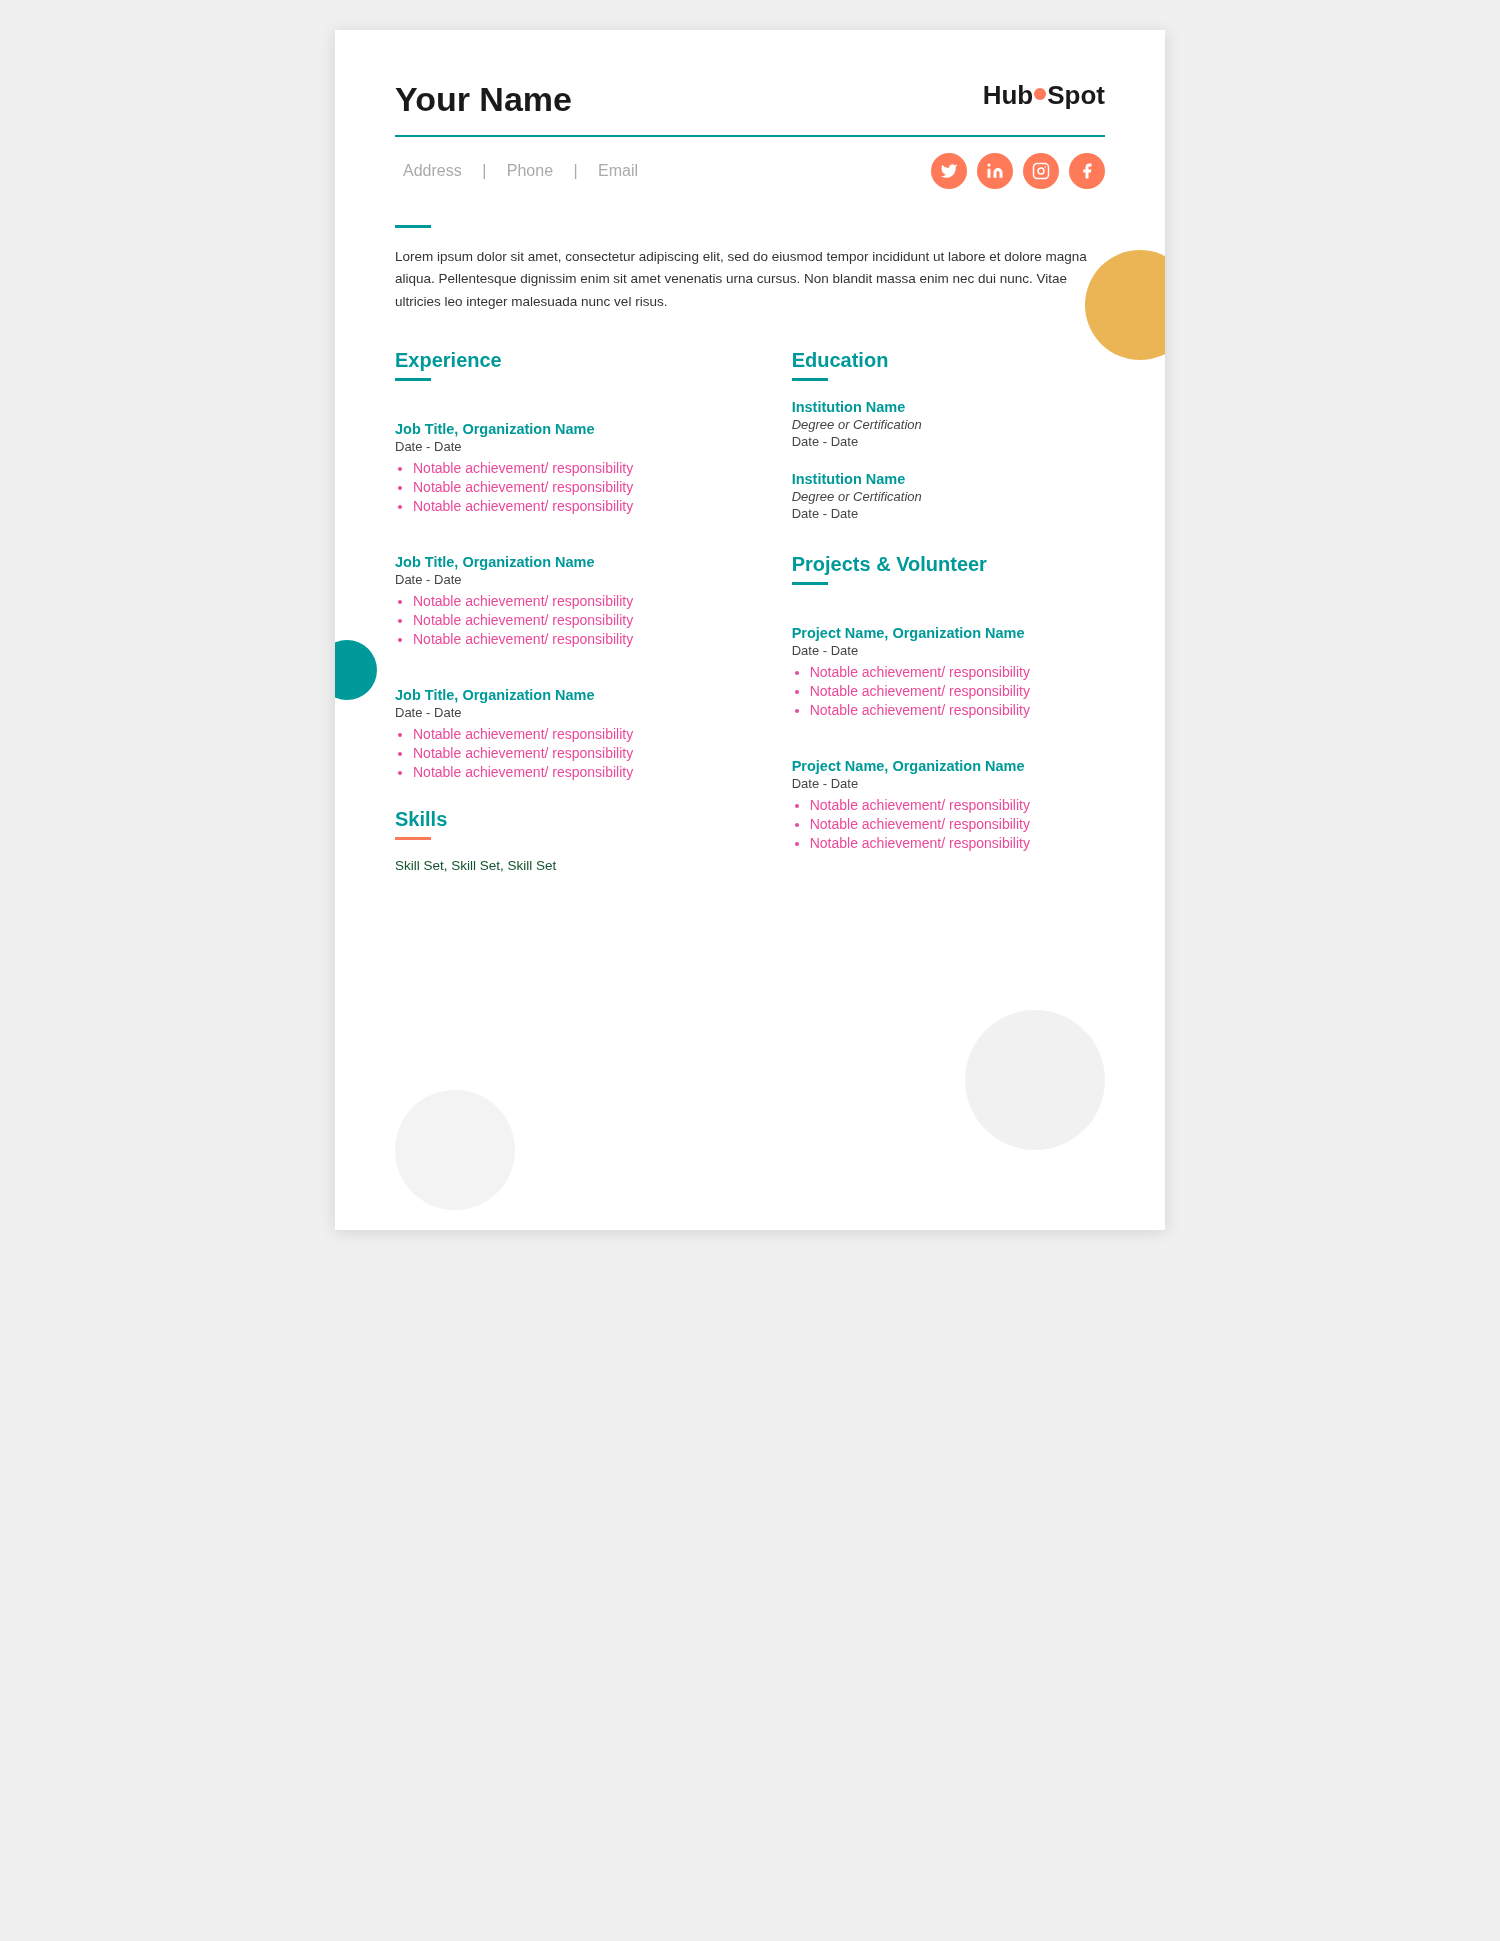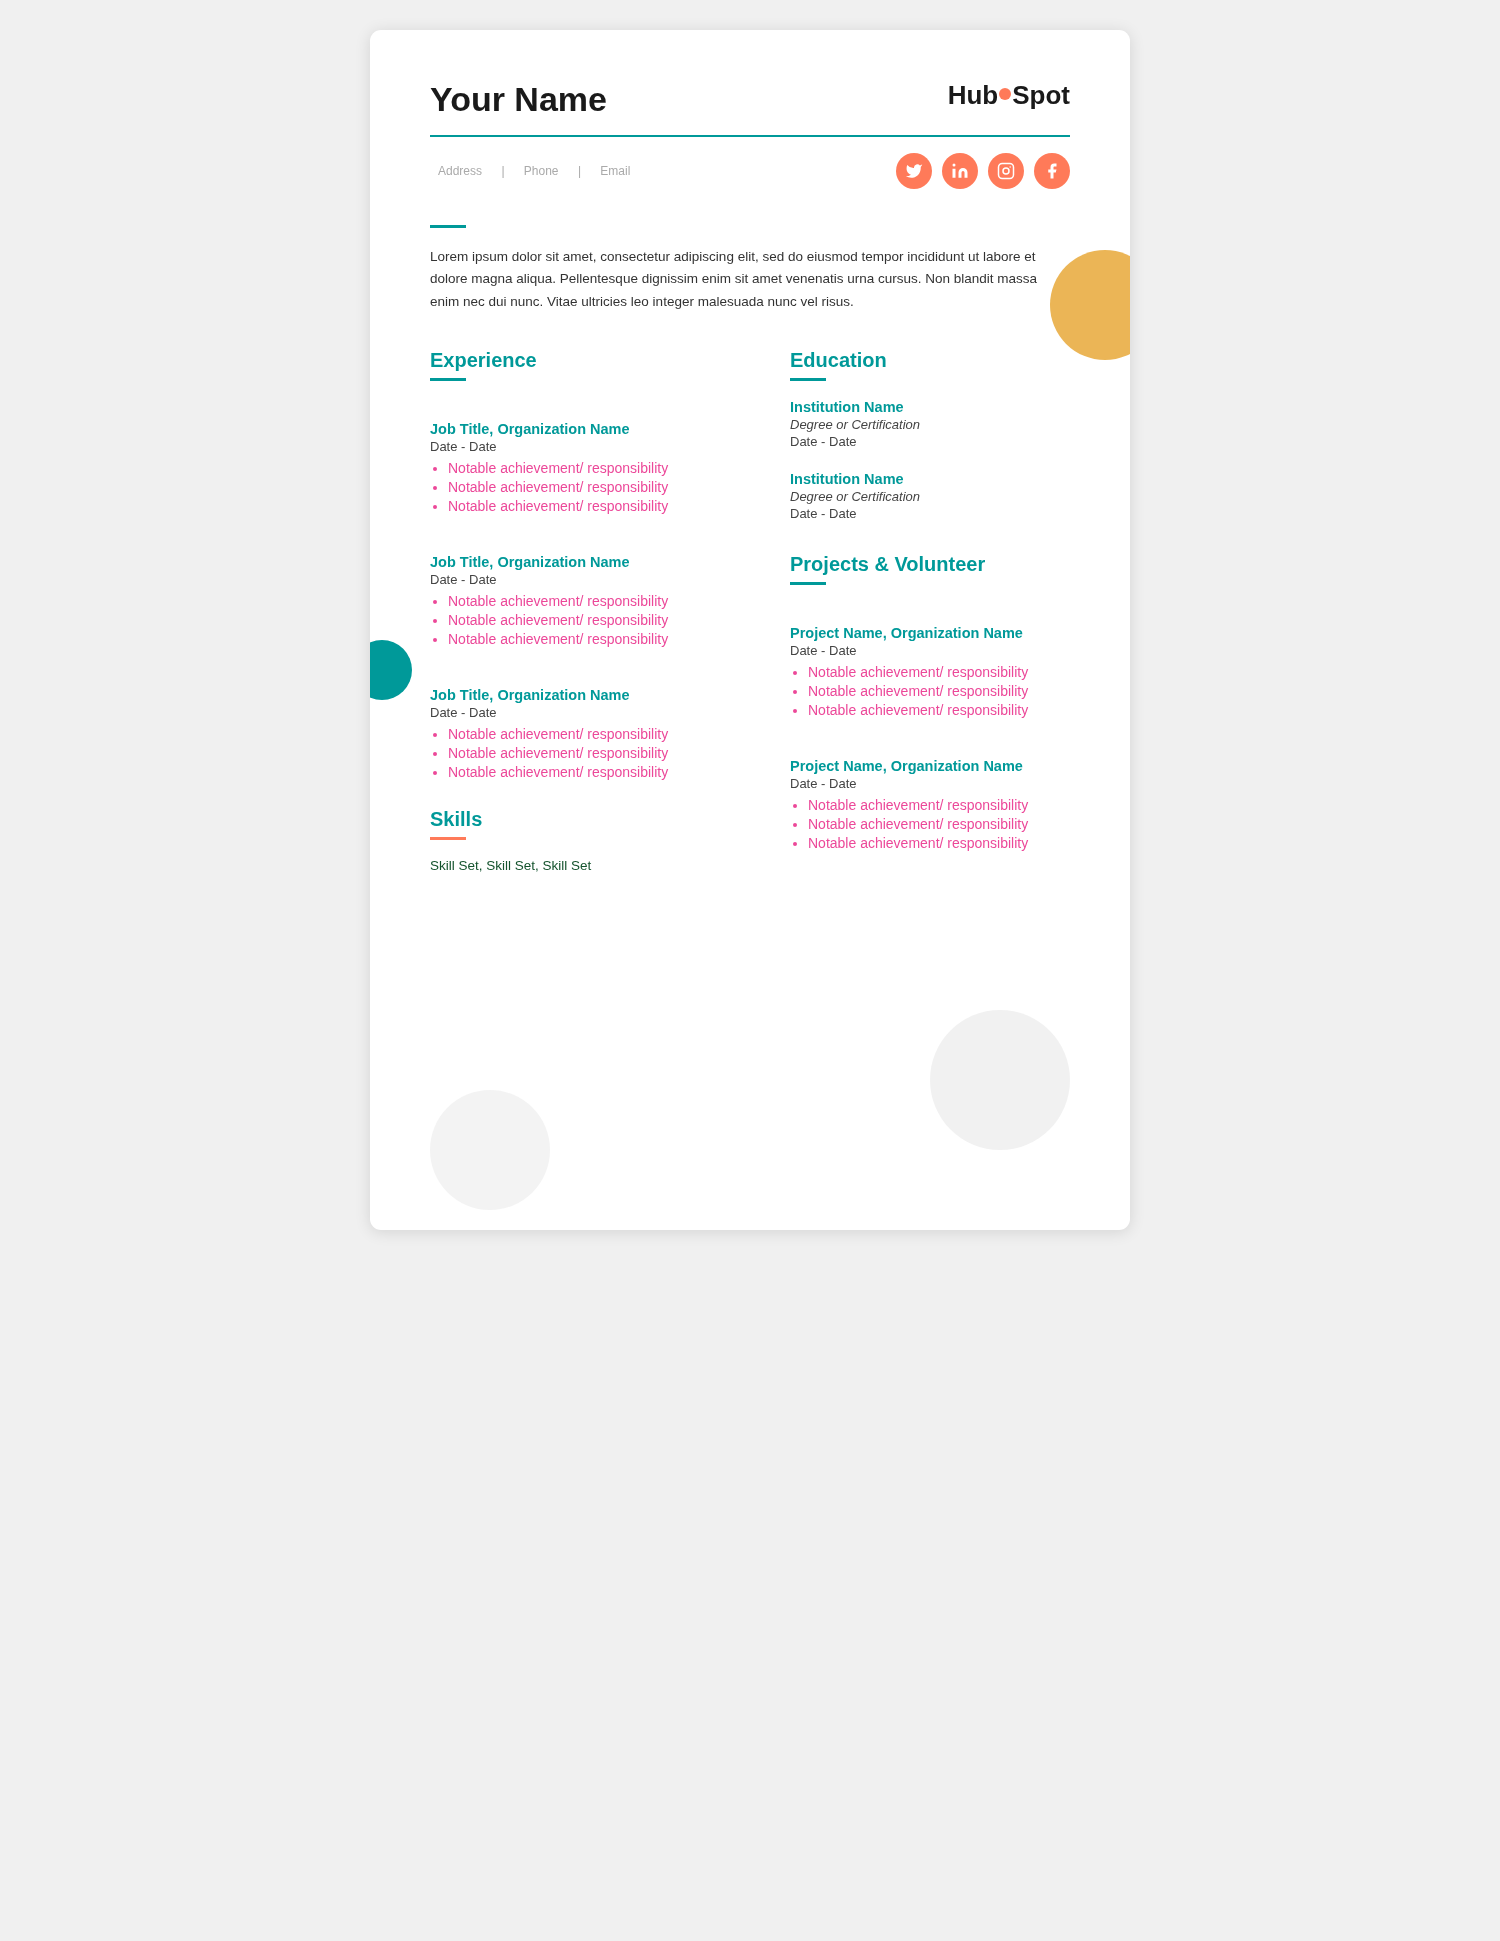--- a/index.html
+++ b/index.html
@@ -5,28 +5,27 @@
     * { margin: 0; padding: 0; box-sizing: border-box; }
     body {
       font-family: Arial, sans-serif;
       background: #f0f0f0;
       display: flex;
       justify-content: center;
       align-items: flex-start;
       padding: 30px;
     }
     .page {
-      width: 760px;
+      width: 830px;
       min-height: 1200px;
       background: #fff;
       padding: 50px 60px 60px 60px;
       position: relative;
       overflow: hidden;
       box-shadow: 0 2px 16px rgba(0,0,0,0.12);
-      border-radius: 11px;
     }
     
     .deco-circle-orange {
       position: absolute;
       right: -30px;
       top: 220px;
       width: 110px;
       height: 110px;
       background: #E8A838;
       border-radius: 50%;
@@ -102,21 +101,21 @@
     }
 
     
     .contact-row {
       display: flex;
       justify-content: space-between;
       align-items: center;
       margin-bottom: 36px;
     }
     .contact-info {
-      font-size: 12px;
+      font-size: 16px;
       color: #444;
     }
     .contact-info span {
       margin: 0 8px;
       color: #aaa;
     }
     .social-icons {
       display: flex;
       gap: 10px;
     }

